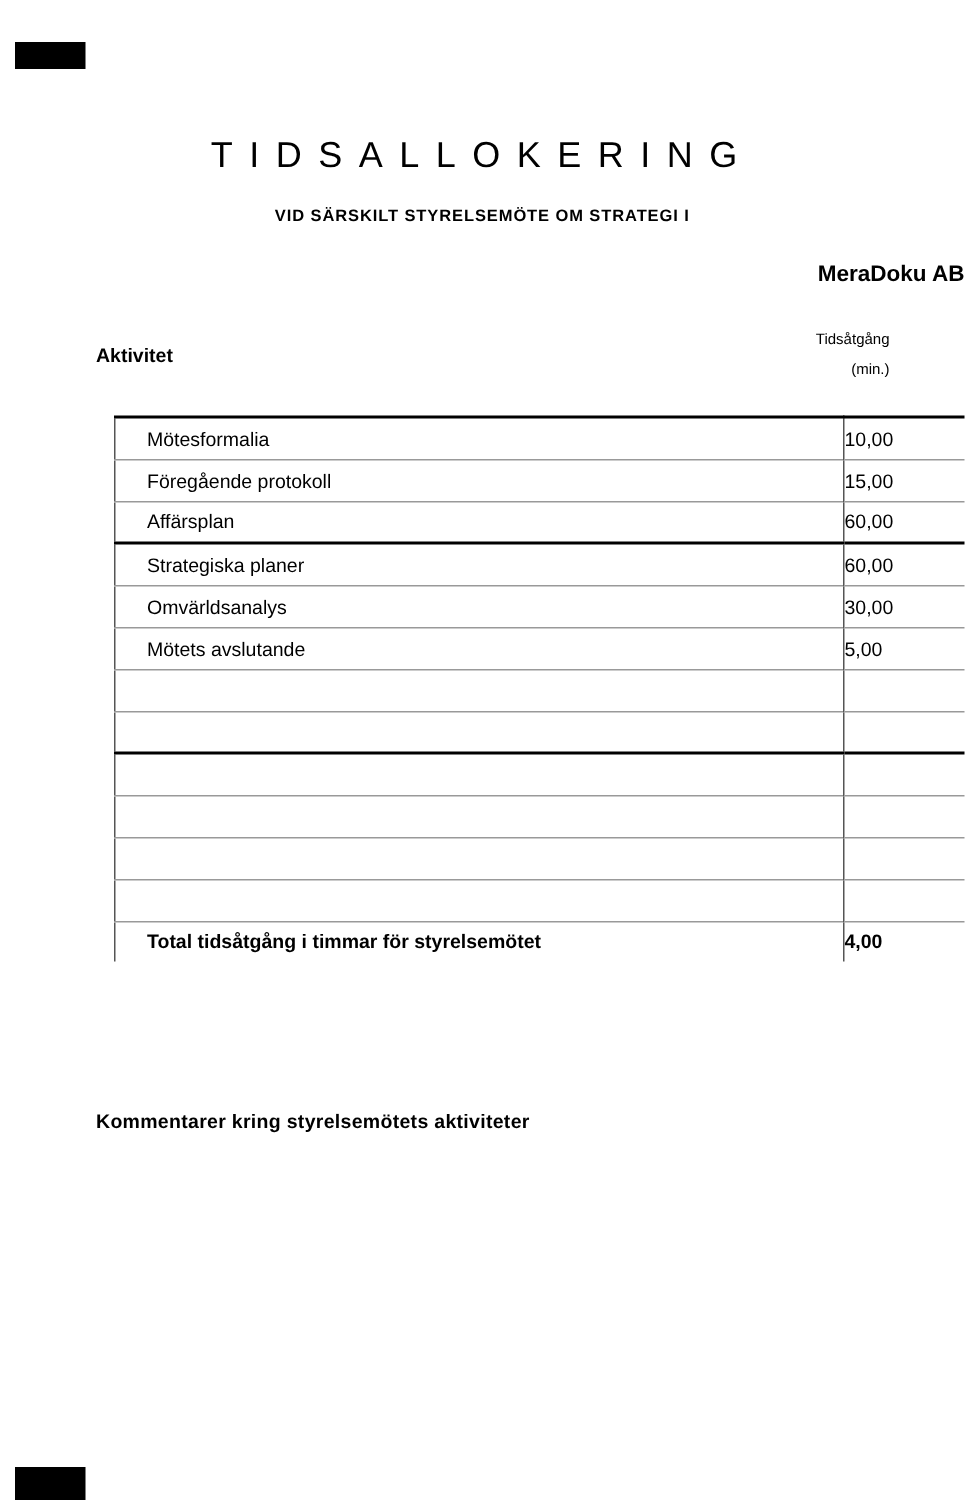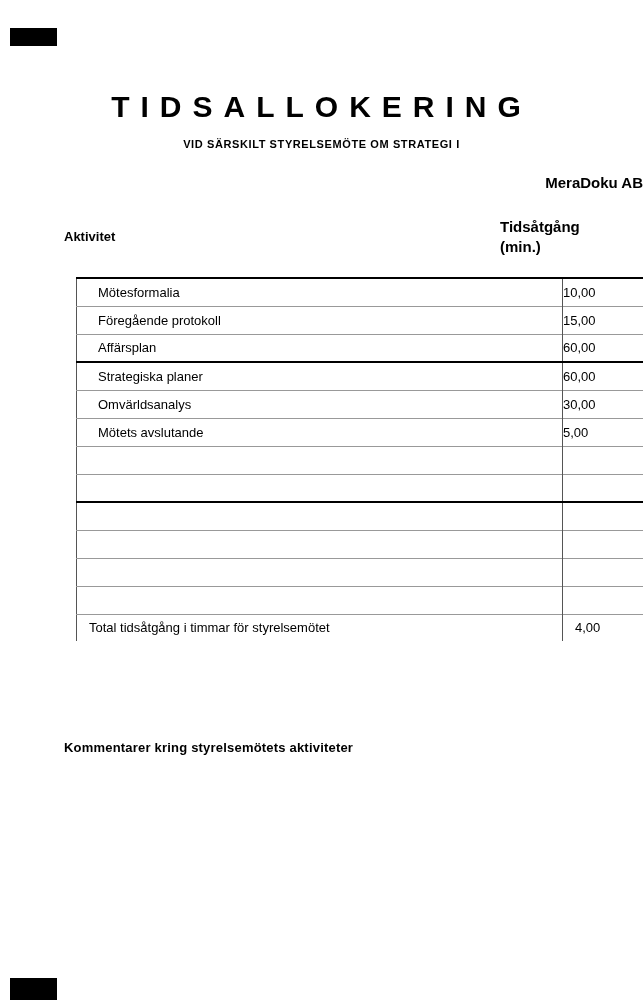--- a/index.html
+++ b/index.html
@@ -15,21 +15,21 @@
   .scan-mark {
     position: absolute;
     background: var(--redaction, #000);
   }
   .scan-mark.top    { left: 10px; top: 28px;  width: 47px; height: 18px; }
   .scan-mark.bottom { left: 10px; top: 978px; width: 47px; height: 22px; }
 
   .doc-title {
     position: absolute; top: 90px; left: 0; width: 100%;
     text-align: center;
-    font-size: 30px; font-weight: bold;
+    font-size: 24px; font-weight: normal;
     letter-spacing: 11px;
     white-space: nowrap;
   }
   .doc-subtitle {
     position: absolute; top: 138px; left: 0; width: 100%;
     text-align: center;
     font-size: 11px; font-weight: bold;
     letter-spacing: 0.6px;
     white-space: nowrap;
   }
@@ -38,22 +38,22 @@
     text-align: right;
     font-size: 15px; font-weight: bold;
   }
 
   .col-header-activity {
     position: absolute; top: 229px; left: 64px;
     font-size: 13px; font-weight: bold;
   }
   .col-header-time {
     position: absolute; top: 217px; left: 500px; width: 93px;
-    text-align: left;
-    font-size: 15px; font-weight: bold;
+    text-align: right;
+    font-size: 10px; font-weight: normal;
     line-height: 20px;
   }
 
   table.activities {
     position: absolute; left: 42px; top: 277px;
     width: 551px;
     border-collapse: collapse;
     table-layout: fixed;
     border-top: 2px solid var(--thick-line, #000);
     border-left: 1px solid var(--table-edge, #555);
@@ -73,21 +73,21 @@
     width: 458px;
     padding: 0 6px 0 21px;
     border-right: 1px solid var(--table-edge, #555);
   }
   td.cell-minutes {
     width: 93px;
     text-align: left;
     padding: 0;
   }
   tr.thick-bottom td { border-bottom: 2px solid var(--thick-line, #000); }
-  tr.total-row td { font-weight: normal; padding-left: 12px; }
+  tr.total-row td { font-weight: bold; }
 
   .comments-heading {
     position: absolute; top: 740px; left: 64px;
     font-size: 13px; font-weight: bold;
     letter-spacing: 0.2px;
   }
 </style>
 </head>
 <body style="--text: #000000; --grid-line: #999999; --table-edge: #555555; --thick-line: #000000; --redaction: #000000; --background: #ffffff;">
 

